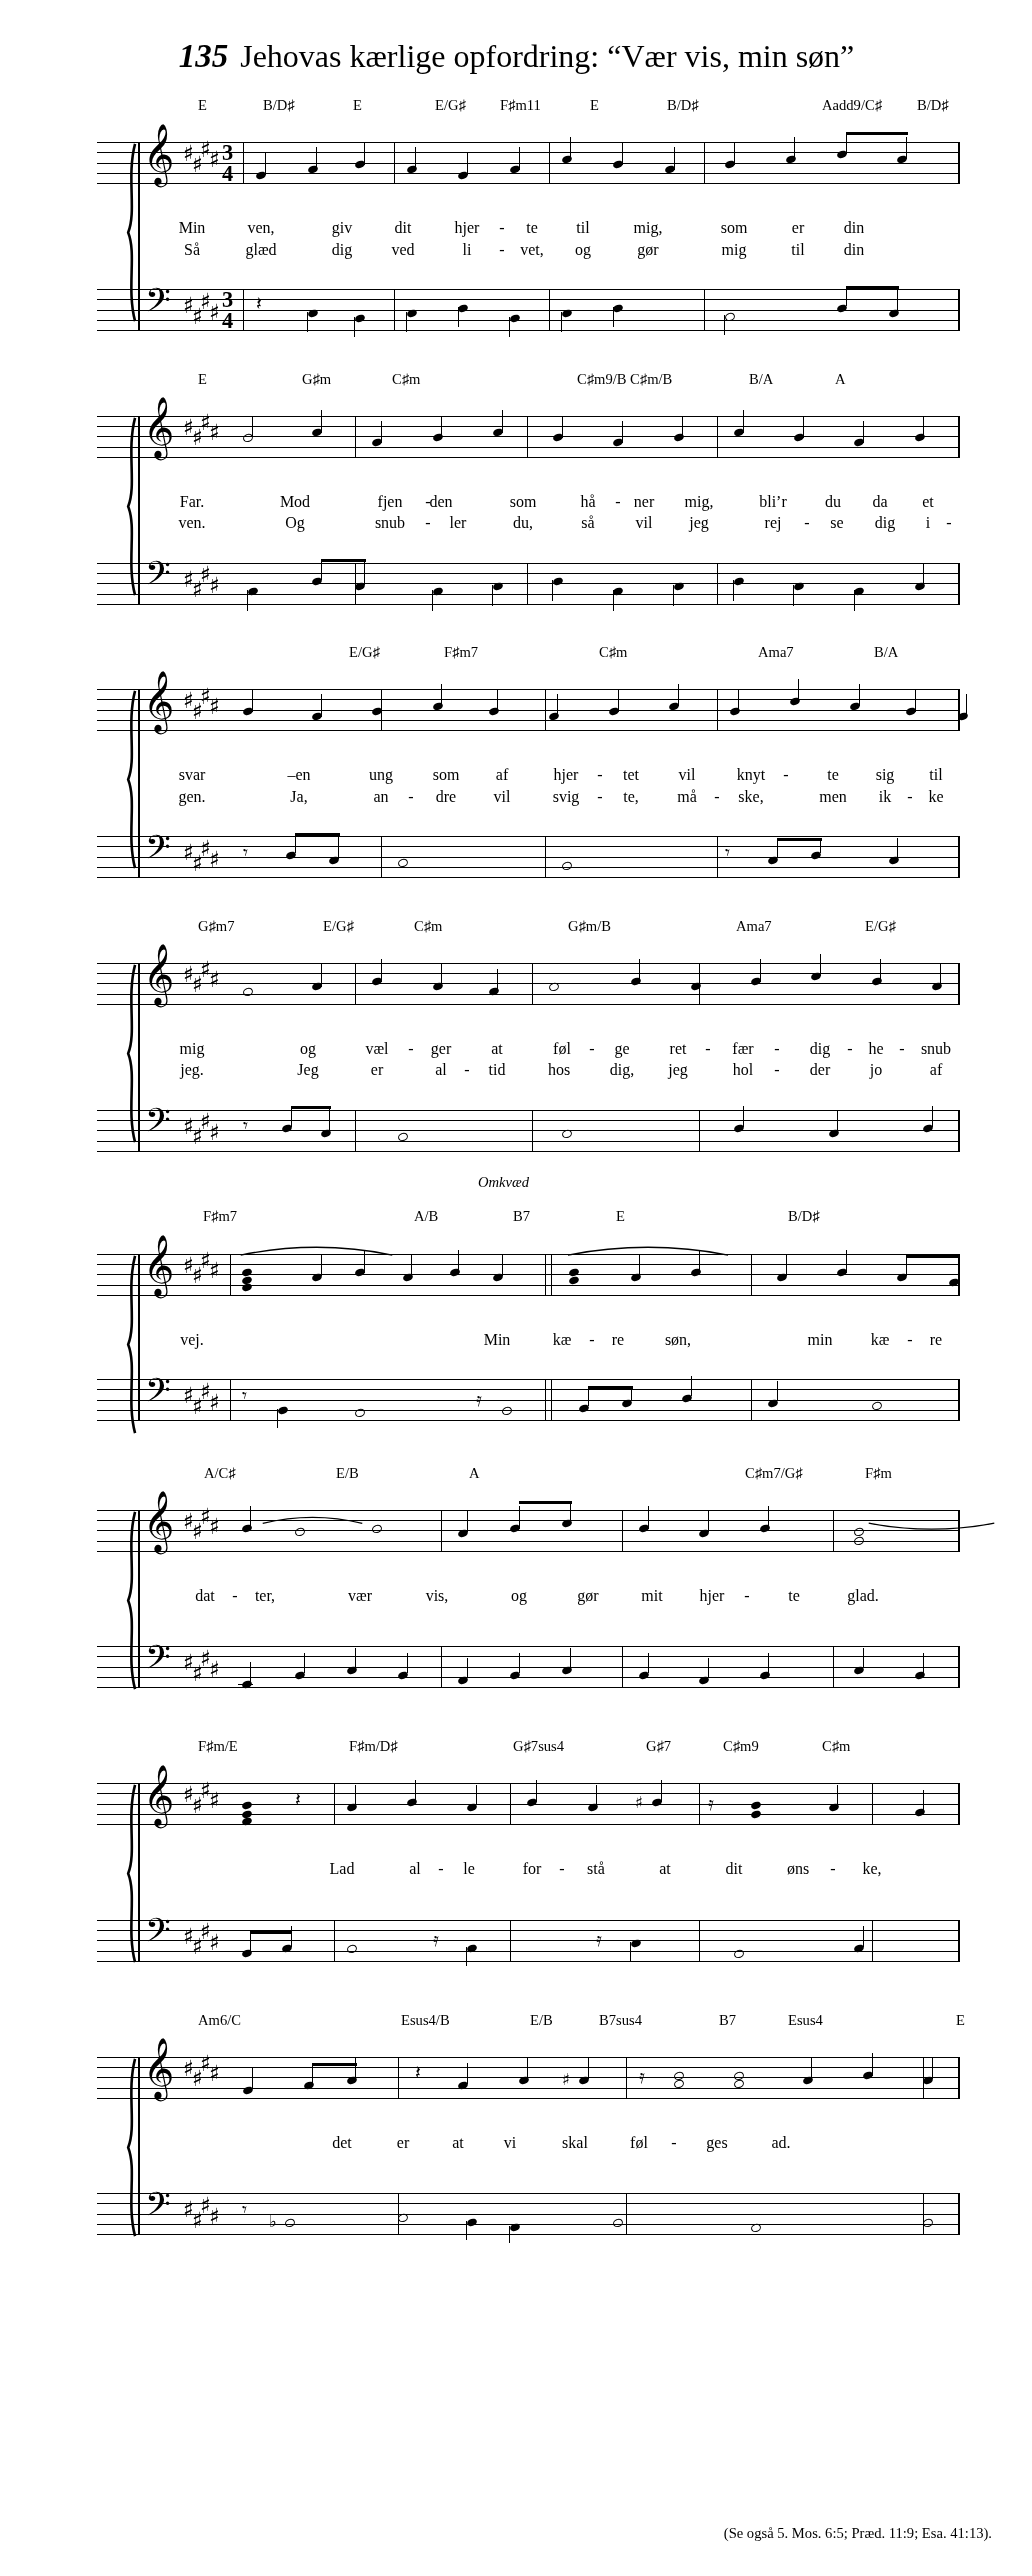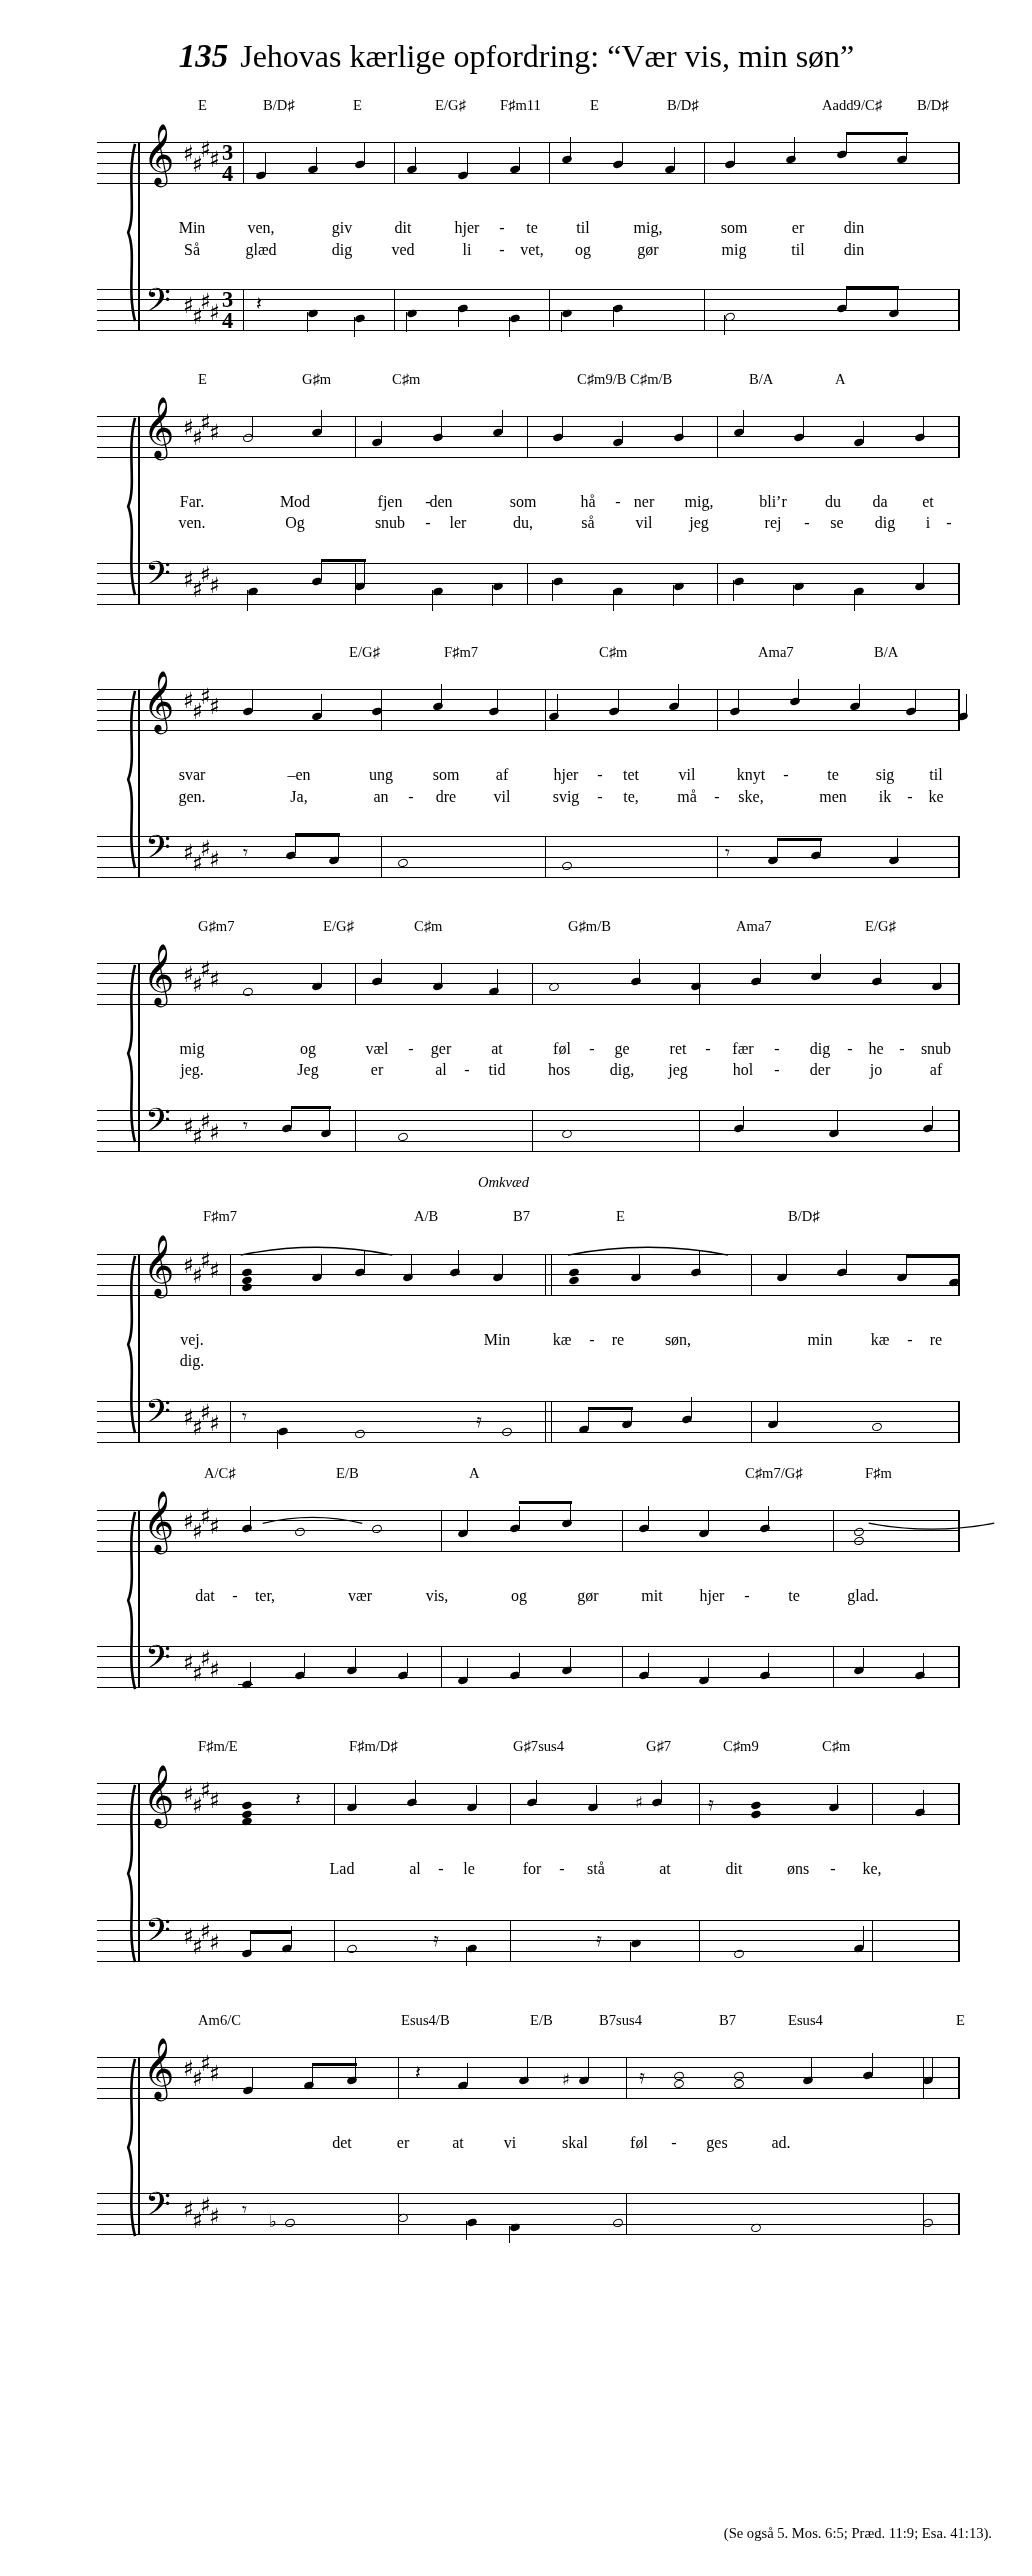--- a/index.html
+++ b/index.html
@@ -859,23 +859,20 @@
         <span class="lyric" style="left:400px">Min</span>
         <span class="lyric" style="left:465px">kæ</span>
         <span class="lyric" style="left:495px">-</span>
         <span class="lyric" style="left:521px">re</span>
         <span class="lyric" style="left:581px">søn,</span>
         <span class="lyric" style="left:723px">min</span>
         <span class="lyric" style="left:783px">kæ</span>
         <span class="lyric" style="left:813px">-</span>
         <span class="lyric" style="left:839px">re</span>
       </div>
-      <div class="lyrics" style="margin-top:2.6px;">
-        <span class="lyric" style="left:95px">dig.</span>
-      </div>
       <div class="staff-wrap" style="margin-top:6.9px;">
         <div class="sys-left-bar" style="top:22.4px;height:42px;"></div>
         <div class="staff">
           <div class="line"></div>
             <div class="line"></div>
             <div class="line"></div>
             <div class="line"></div>
             <div class="line"></div>
         </div>
         <div class="clef bass" style="left:48px;top:17px;">𝄢</div>

